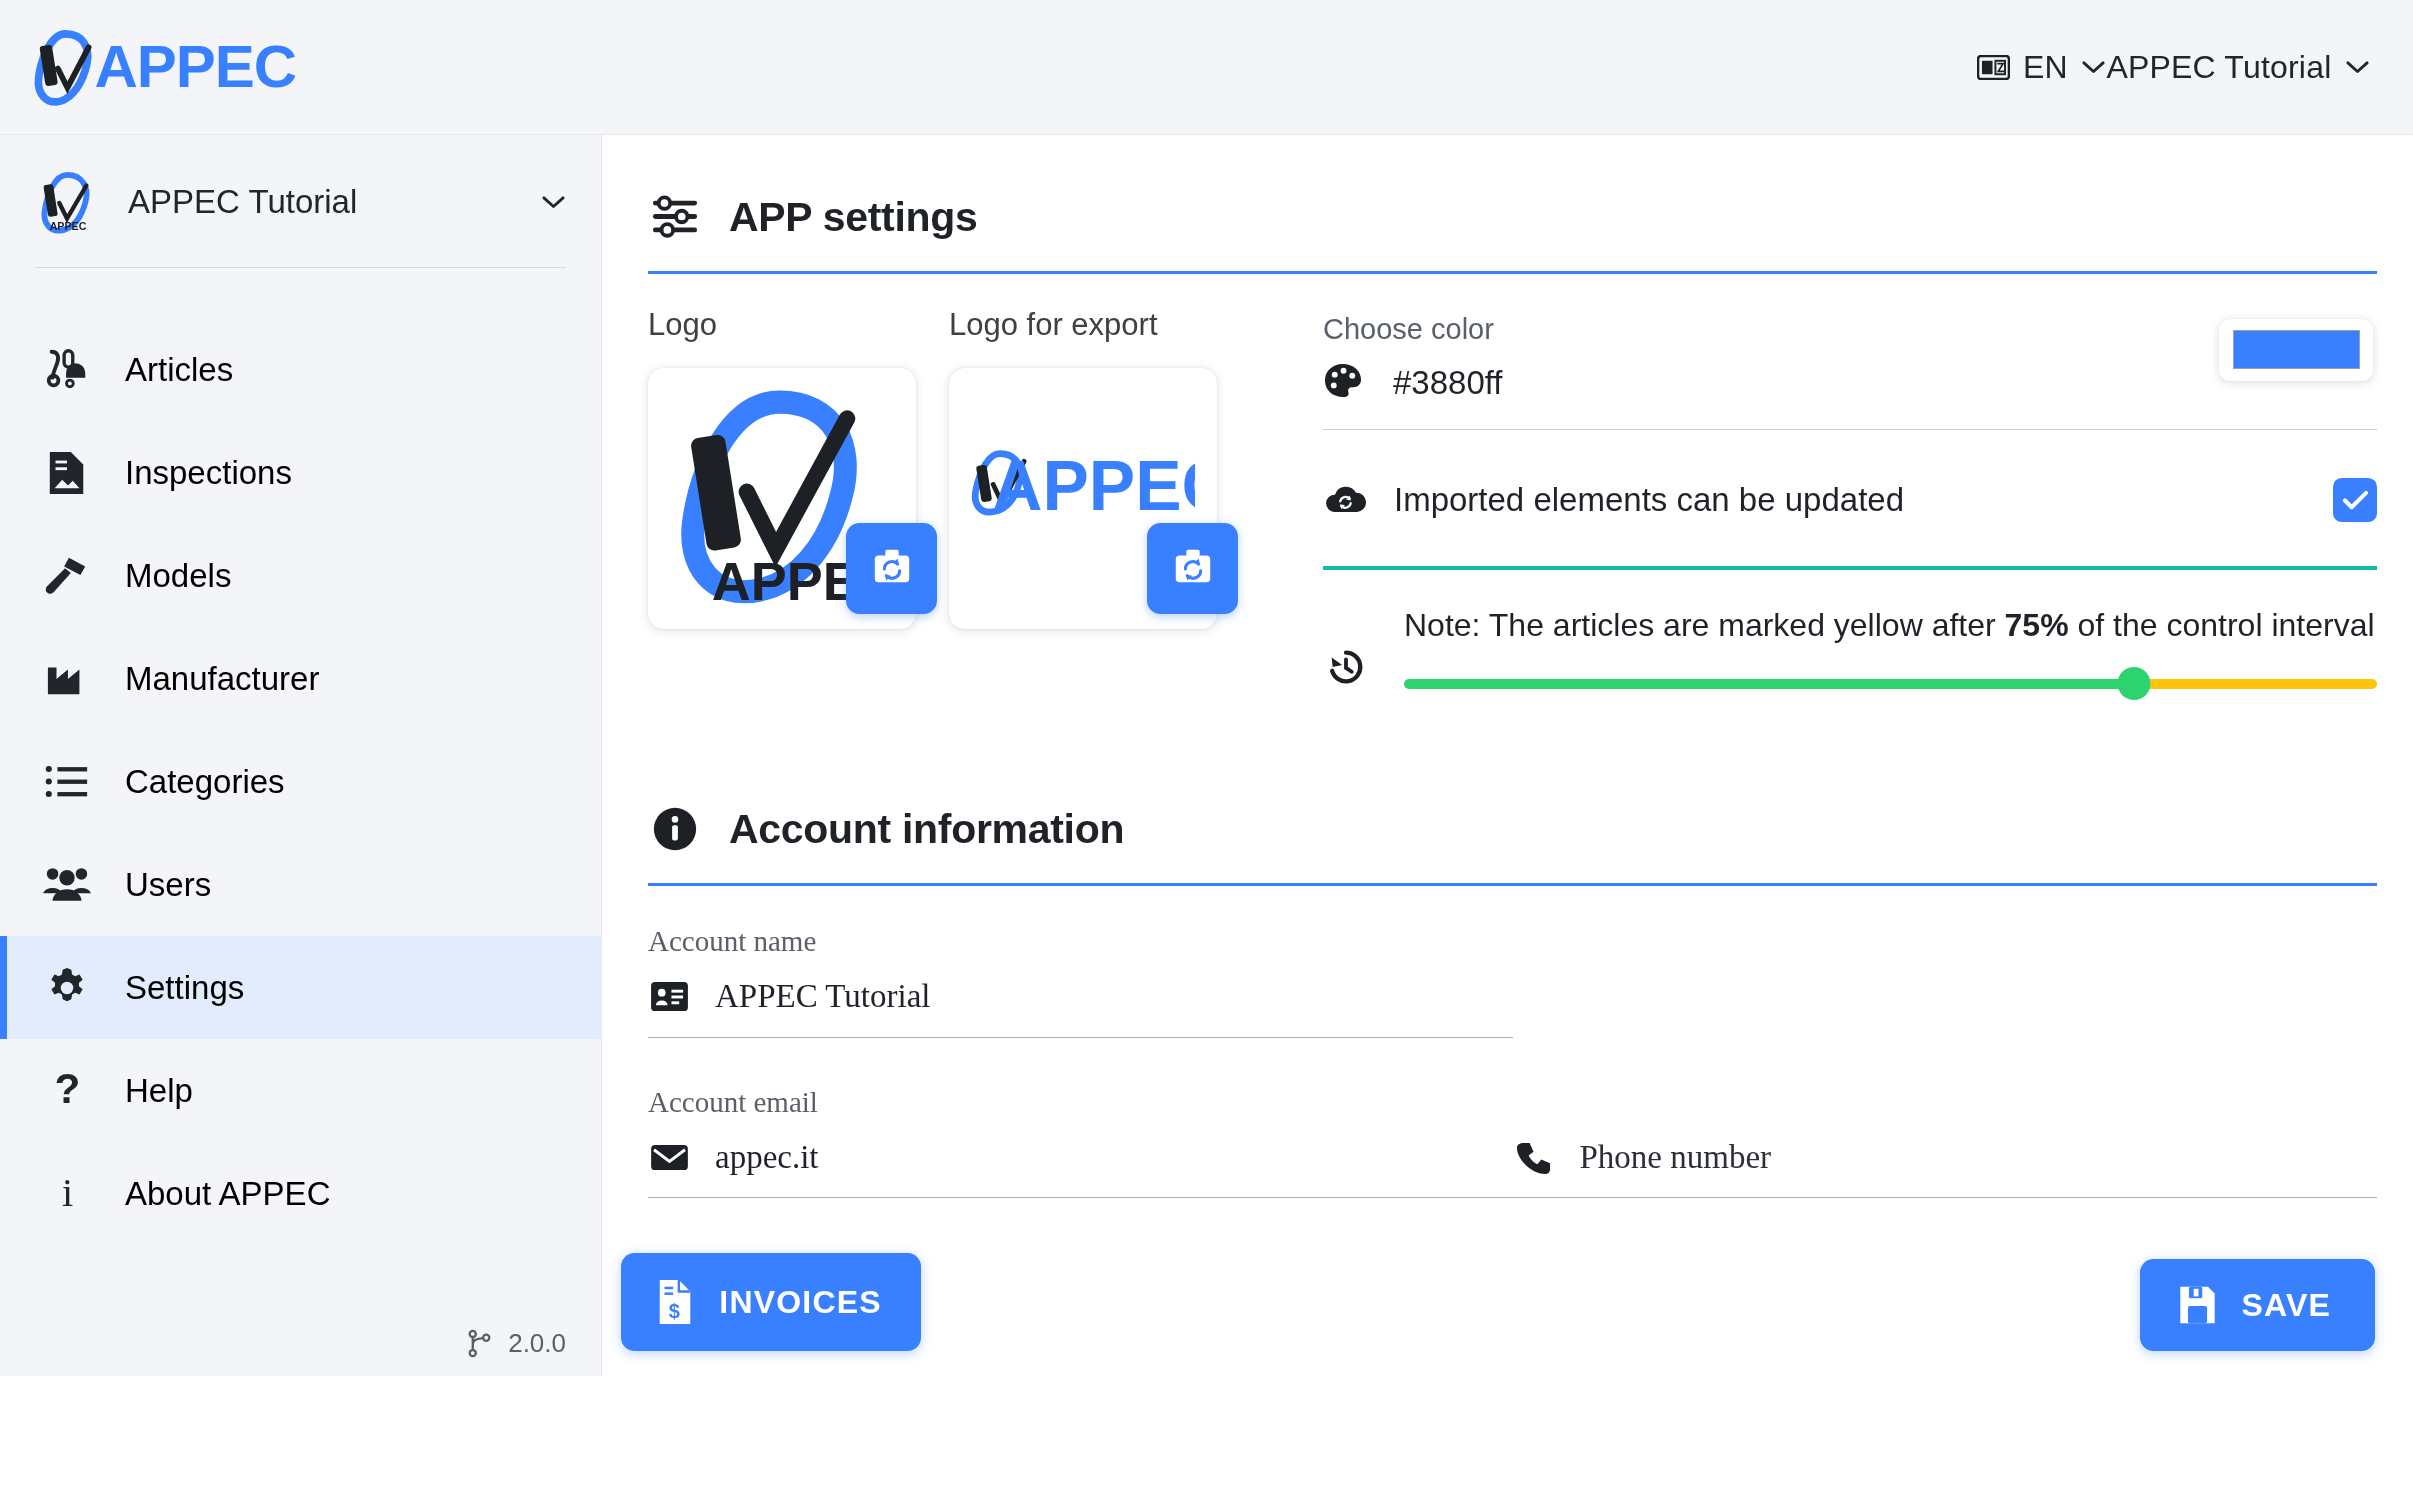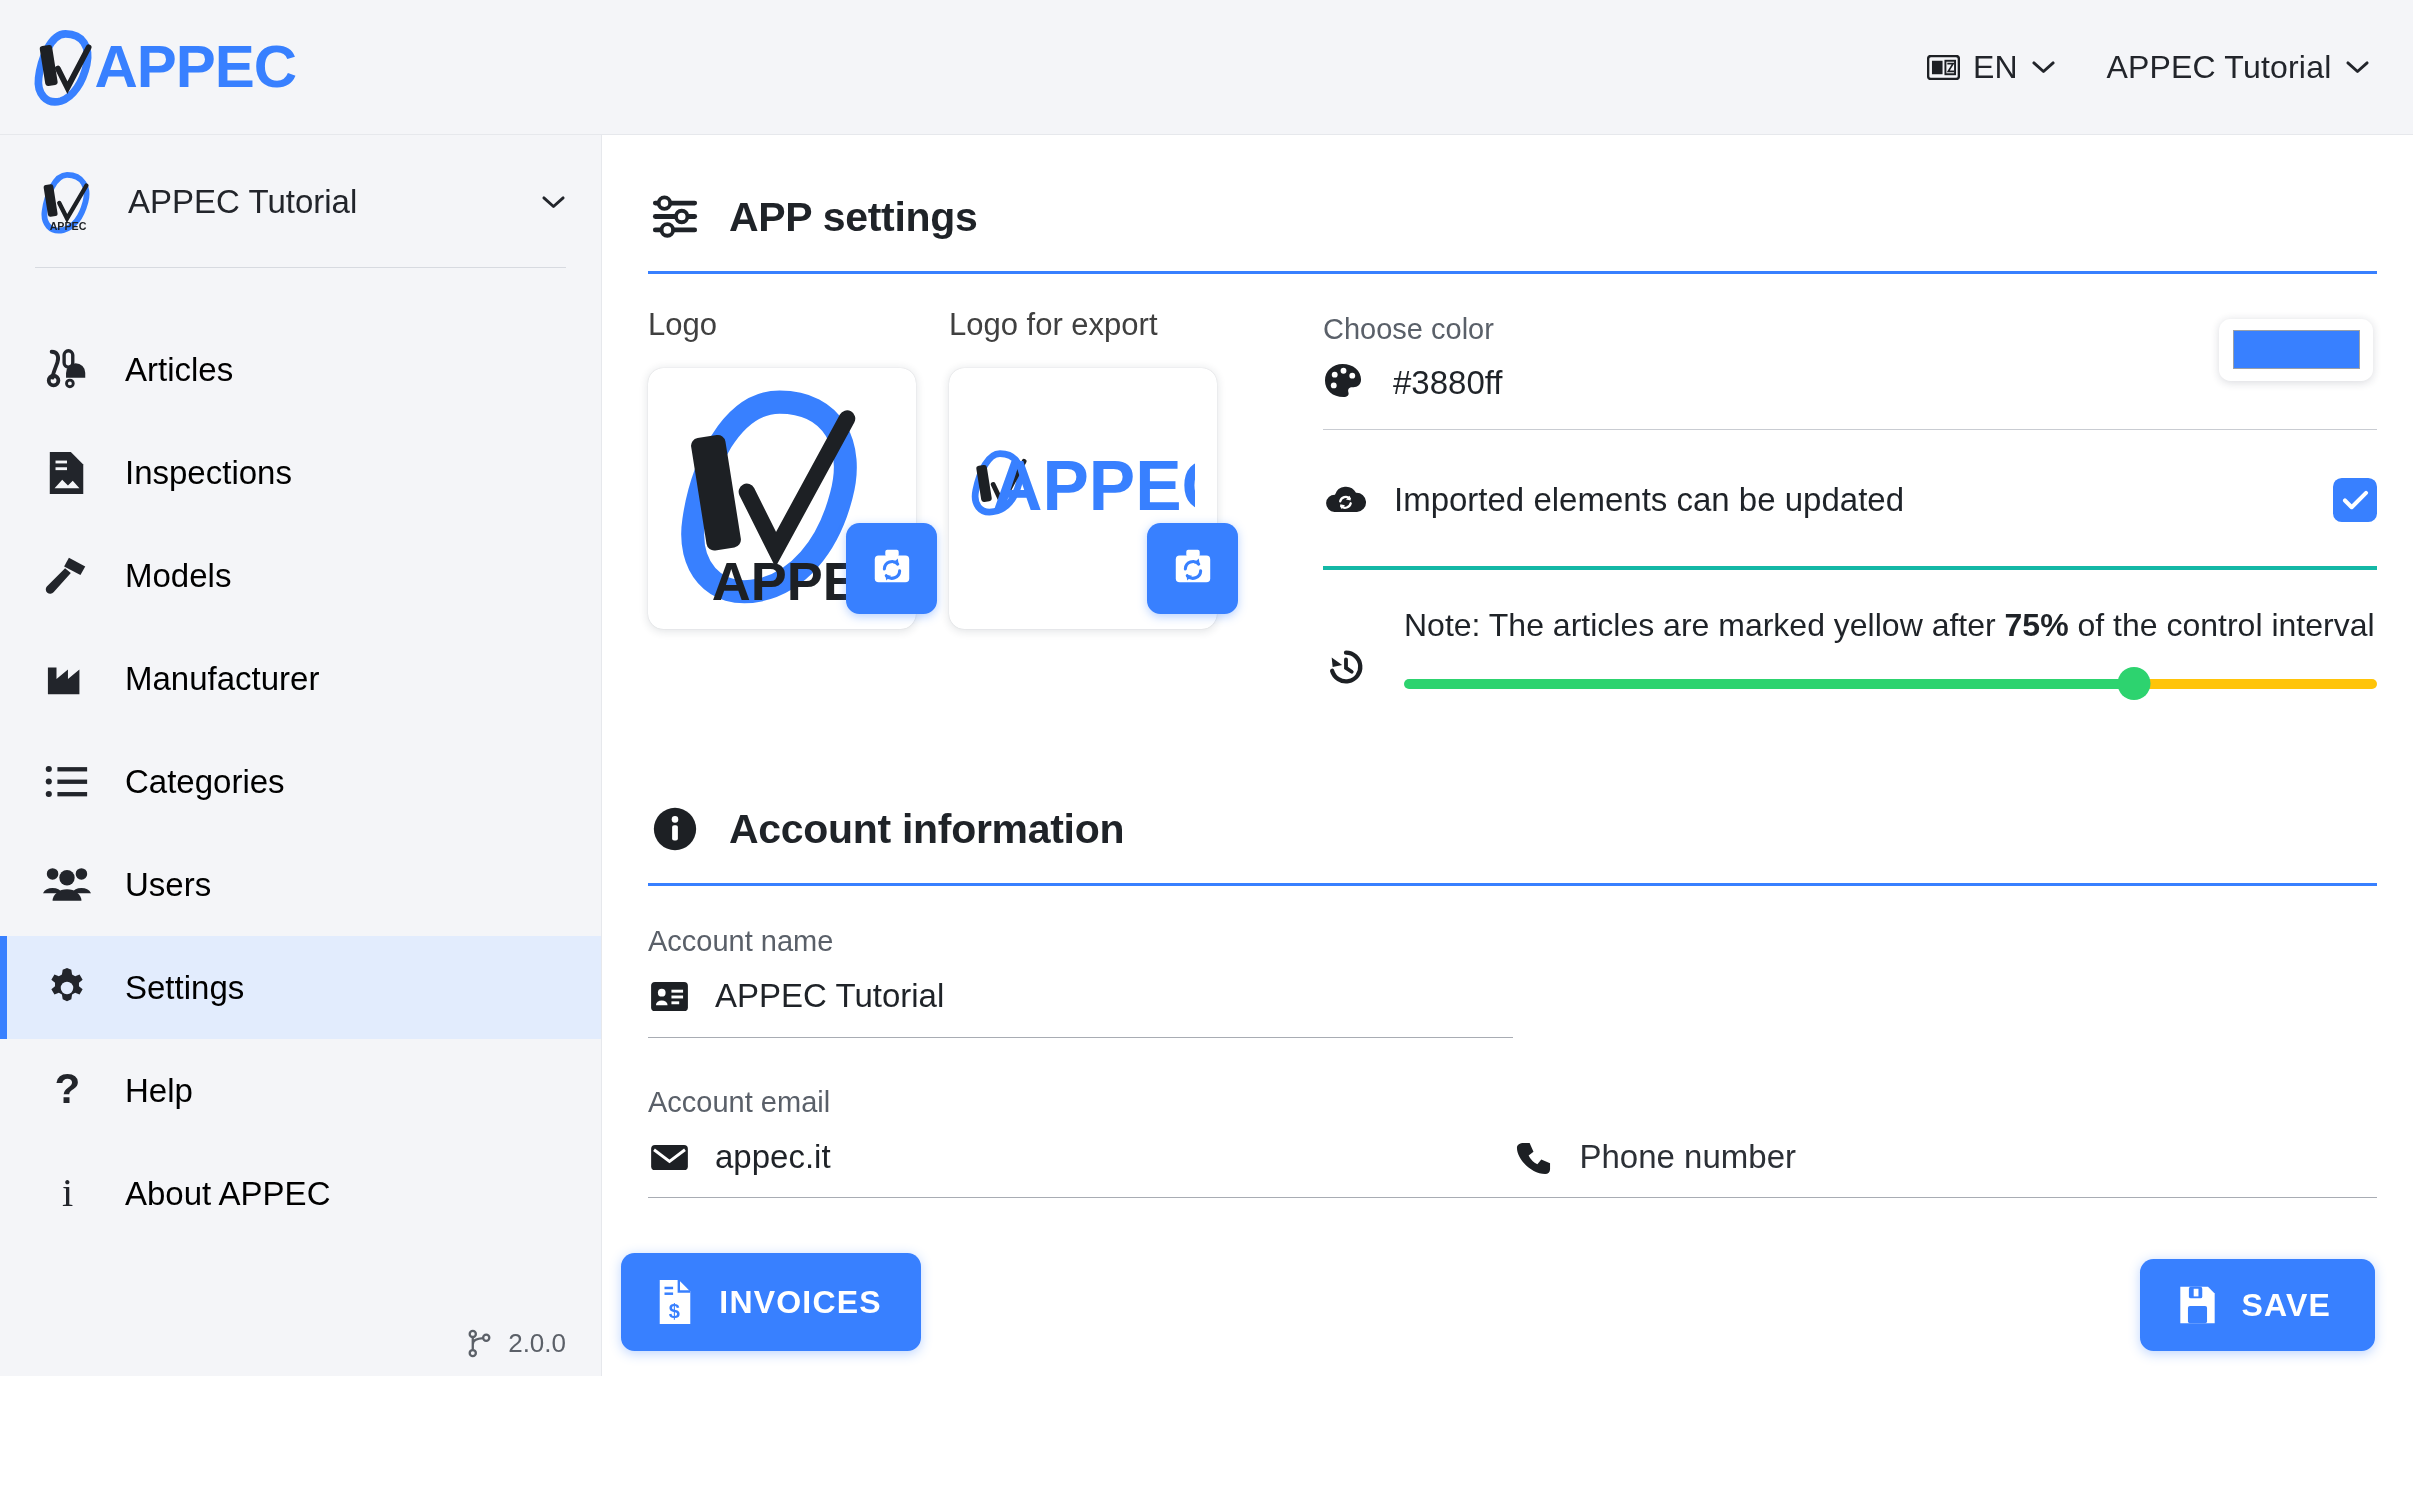--- a/index.html
+++ b/index.html
@@ -20,21 +20,21 @@
     padding: 0 44px 0 29px;
     border-bottom: 1px solid #e6e8ec;
     position: relative; z-index: 5;
   }
   .brand { display: flex; align-items: center; gap: 3.9px; }
   .brand-mark { width: 75px; height: 83px; display: block; }
   .brand-text {
     font-size: 60px; font-weight: bold; letter-spacing: -1px;
     color: #3880ff; line-height: 1; margin-left: -13.5px;
   }
-  .top-right { display: flex; align-items: center; gap: 50px; }
+  .top-right { display: flex; align-items: center; }
   .top-chip { display: flex; align-items: center; gap: 13.5px; cursor: pointer; }
   .top-chip .lbl { font-size: 32px; color: #22252b; letter-spacing: 0.2px; }
   .chev { width: 25px; height: 15.4px; display: block; }
 
   
   .body { flex: 1; display: flex; min-height: 0; }
 
   
   .sidebar {
     width: 602px; min-width: 602px;
@@ -142,21 +142,21 @@
   }
   .slider .track-y {
     position: absolute; top: 11.6px; right: 0; height: 10.6px; border-radius: 5.8px; background: #ffc409;
   }
   .slider .knob {
     position: absolute; top: 0; width: 33px; height: 33px; border-radius: 50%;
     background: #2dd36f; transform: translateX(-50%); cursor: pointer;
   }
 
   .acct-section { margin-top: 102px; }
-  .form-grid { display: flex; margin-top: 39px; }
+  .form-grid { display: flex; margin-top: 39px; font-family: Liberation Serif, serif; }
   .form-field { flex: 1; }
   .form-field .flabel { font-size: 29px; color: #5a6069; }
   .input-line {
     display: flex; align-items: center; gap: 25px;
     padding: 17.4px 0 19.3px 0; border-bottom: 1px solid #a8acb3;
   }
   .input-ic { width: 42px; min-width: 42px; height: 42px; display: flex; align-items: center; justify-content: center; }
   .input-val { font-size: 33px; color: #1f2328; }
   .input-val.placeholder { color: #2c3036; }
 

